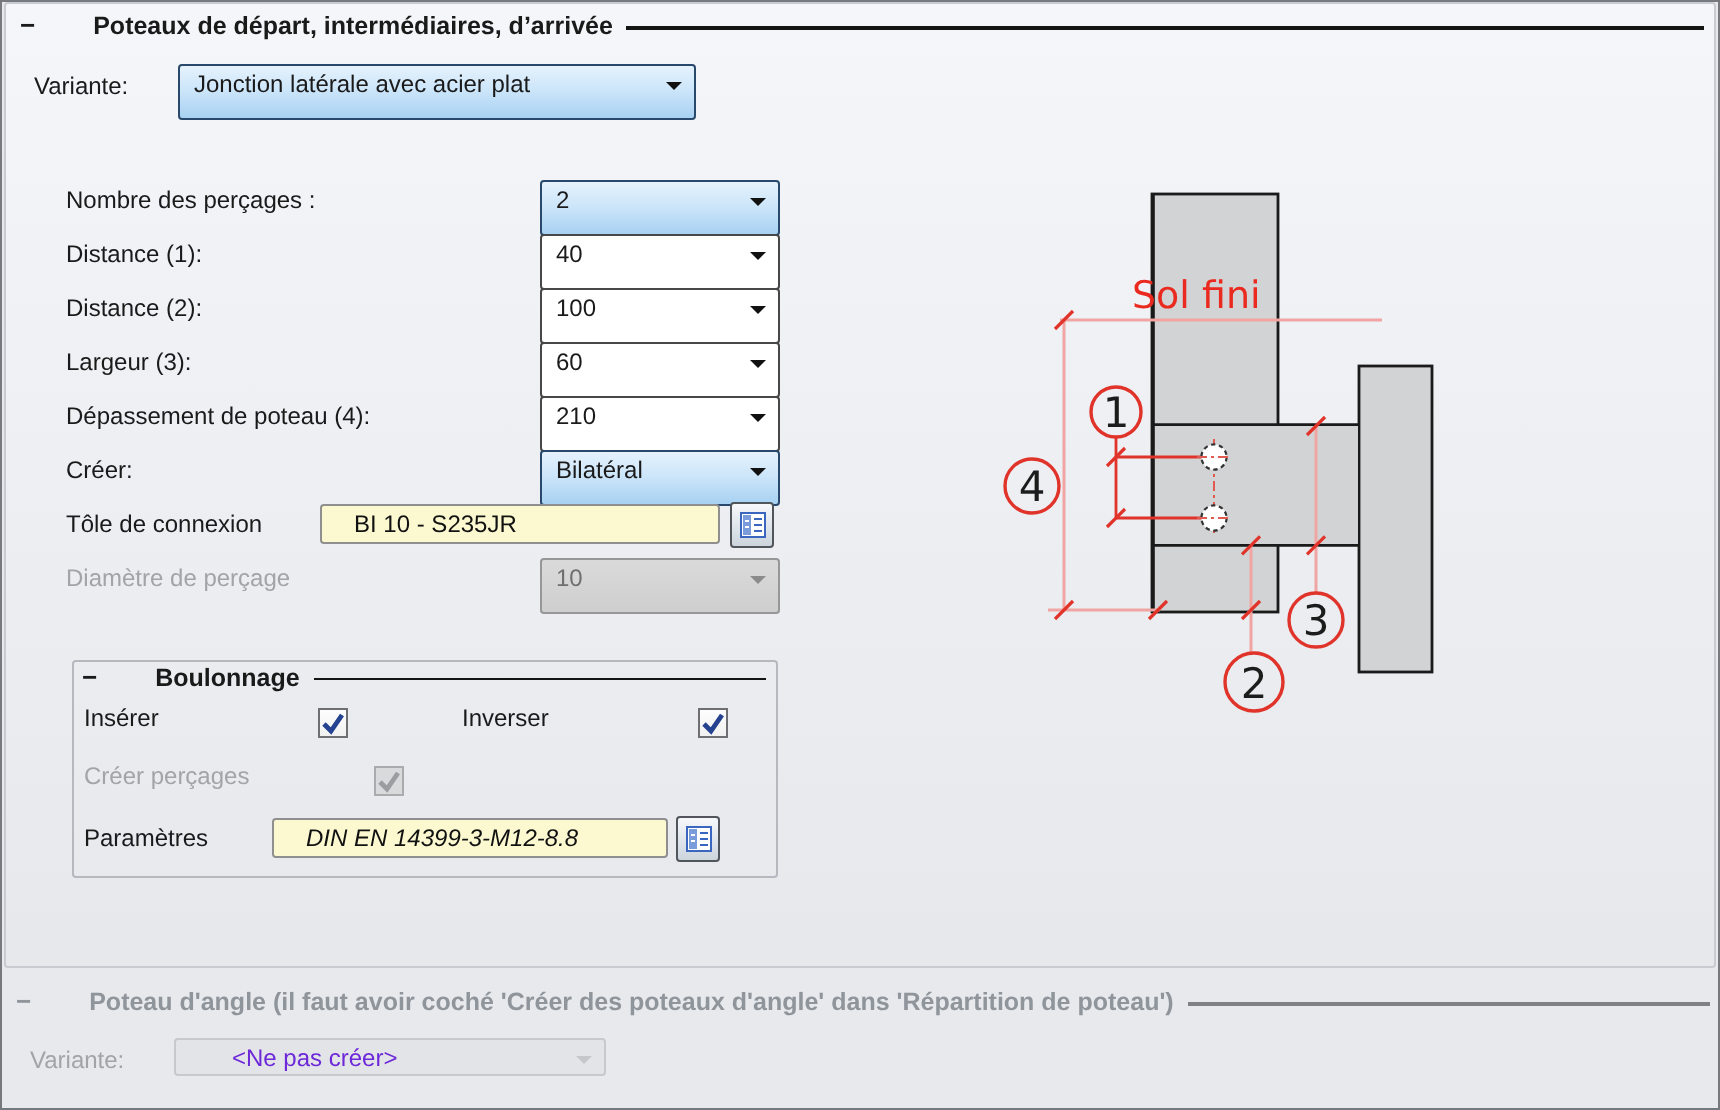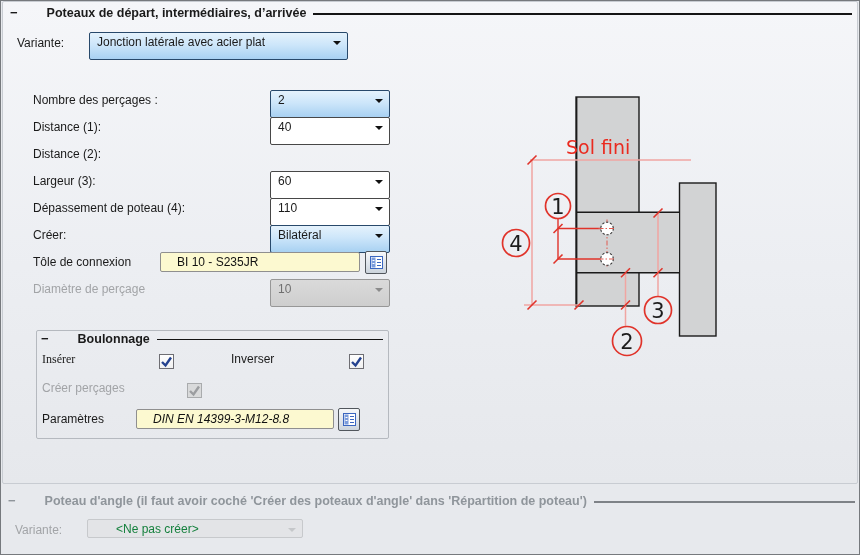--- a/index.html
+++ b/index.html
@@ -34,21 +34,21 @@
   }
   .combo.blue {
     border-color:#28496b;
     background:linear-gradient(180deg,#e5f2fc 0%,#cde6fa 45%,#a8d1f2 100%);
   }
   .combo.dis {
     border-color:#979797; color:#6f6f6f;
     background:linear-gradient(180deg,#dadada 0%,#cecece 100%);
   }
   .combo.dis .arr { border-top-color:#8b8b8b; }
-  .combo.ghost { border-color:#c7c9cc; color:#15803d; background:#e3e4e7;padding-left:28px; }
+  .combo.ghost { border-color:#c7c9cc; color:#6d28d9; background:#e3e4e7;padding-left:28px; }
   .combo.ghost .arr { border-top-color:#c5c7ca; }
   .yellowfield {
     position:absolute; height:20px; border:1px solid #8f8f8f; border-radius:2px;
     background:#fcf9d0; font-family:"Liberation Sans", sans-serif; font-size:12px;
     padding:0 16px; color:#111;
   }
   .browse {
     position:absolute; width:22px; height:23px; border:1px solid #51565c; border-radius:2px;
     background:linear-gradient(180deg,#f6f8fa 0%,#dde3ea 60%,#ccd4dc 100%);
     display:flex; align-items:center; justify-content:center; cursor:pointer;
@@ -88,30 +88,34 @@
       <span class="arr"></span>
     </div>
 
     <span class="lbl" style="left:30px; top:118px;">Distance (1):</span>
     <div class="combo" style="left:267px; top:115px; width:120px;">
       <span>40</span>
       <span class="arr"></span>
     </div>
 
     <span class="lbl" style="left:30px; top:145px;">Distance (2):</span>
+    <div class="combo" style="left:267px; top:142px; width:120px;">
+      <span>100</span>
+      <span class="arr"></span>
+    </div>
 
     <span class="lbl" style="left:30px; top:172px;text-align:right;">Largeur (3):</span>
     <div class="combo" style="left:267px; top:169px; width:120px;">
       <span>60</span>
       <span class="arr"></span>
     </div>
 
     <span class="lbl" style="left:30px; top:199px;">Dépassement de poteau (4):</span>
     <div class="combo" style="left:267px; top:196px; width:120px;">
-      <span>110</span>
+      <span>210</span>
       <span class="arr"></span>
     </div>
 
     <span class="lbl" style="left:30px; top:226px;">Créer:</span>
     <div class="combo blue" style="left:267px; top:223px; width:120px;">
       <span>Bilatéral</span>
       <span class="arr"></span>
     </div>
 
     <span class="lbl" style="left:30px; top:253px;">Tôle de connexion</span>
@@ -134,21 +138,21 @@
       <span class="arr"></span>
     </div>
 
     <div class="groupbox" style="left:33px; top:328px; width:353px; height:109px;">
       <div class="grp-header" style="left:4px; top:1px; right:5px; position:absolute;">
         <span class="grp-minus">−</span>
         <span class="grp-title">Boulonnage</span>
         <span class="grp-line thin"></span>
       </div>
 
-      <span class="lbl" style="left:5px; top:21px;font-family:Liberation Serif, serif;">Insérer</span>
+      <span class="lbl" style="left:5px; top:21px;">Insérer</span>
       <div class="checkbox" style="left:122px; top:23px;">
         <svg width="13" height="13">
           <polyline points="2,7 5.5,10.5 11,2.5" fill="none" stroke="#24428f" stroke-width="2.4"></polyline>
         </svg>
       </div>
 
       <span class="lbl" style="left:194px; top:21px;">Inverser</span>
       <div class="checkbox" style="left:312px; top:23px;">
         <svg width="13" height="13">
           <polyline points="2,7 5.5,10.5 11,2.5" fill="none" stroke="#24428f" stroke-width="2.4"></polyline>

